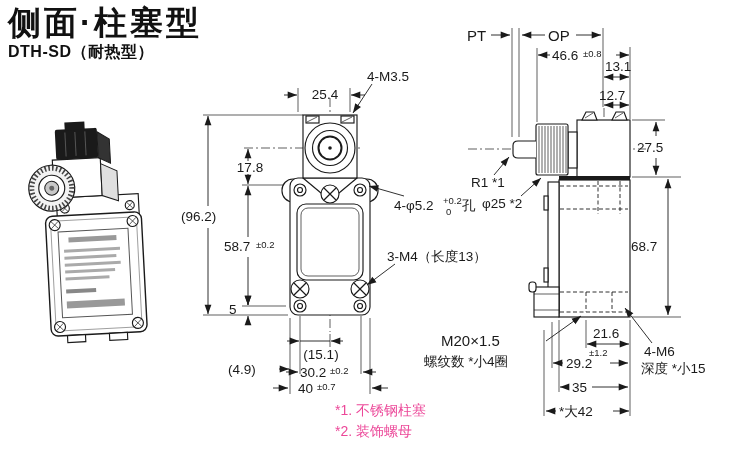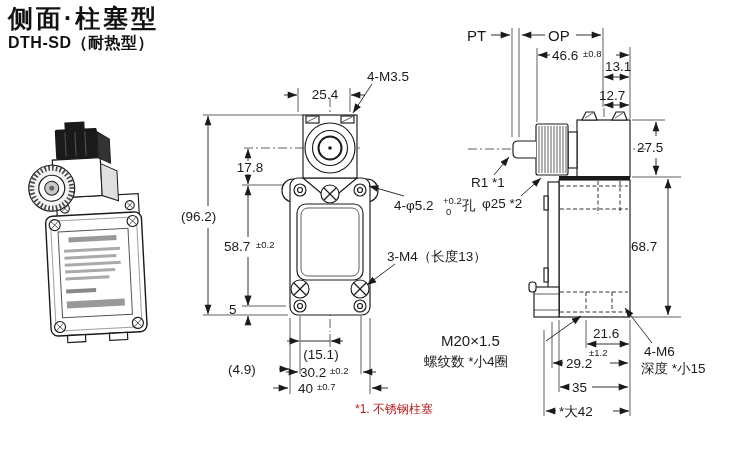--- a/index.html
+++ b/index.html
@@ -3,23 +3,23 @@
 <meta charset="utf-8">
 <style>
   html,body{margin:0;padding:0;}
   body{
     width:730px;height:453px;position:relative;overflow:hidden;
     background:#ffffff;
     font-family:"Liberation Sans","DejaVu Sans",sans-serif;
     color:#111;
   }
   .title-block{position:absolute;left:8px;top:4px;font-weight:bold;line-height:1.18;}
-  .title-l1{font-size:25px;letter-spacing:3px;}
+  .title-l1{font-size:33px;letter-spacing:3px;}
   .title-l2{font-size:16px;letter-spacing:0.5px;}
-  .footnotes{position:absolute;left:355px;top:400px;font-size:12px;line-height:1.5;color:#b91c1c;}
+  .footnotes{position:absolute;left:335px;top:400px;font-size:14px;line-height:1.5;color:#ec4899;}
   svg.sheet{position:absolute;left:0;top:0;}
   text{fill:#1a1a1a;font-family:"Liberation Sans","DejaVu Sans",sans-serif;}
   .dim{font-size:13.5px;}
   .tol{font-size:9.5px;}
   .lbl{font-size:13.5px;}
   .big{font-size:15px;}
   .s{stroke:#1a1a1a;stroke-width:1.15;fill:none;}
   .sf{stroke:#1a1a1a;stroke-width:1.15;fill:#ffffff;}
   .thin{stroke:#1a1a1a;stroke-width:0.7;fill:none;}
   .dimline{stroke:#1a1a1a;stroke-width:0.9;fill:none;}
@@ -317,13 +317,14 @@
     <line x1="546" y1="341" x2="581" y2="316" class="dimline" marker-end="url(#ar)"></line>
 
     <text class="lbl" x="644" y="356">4-M6</text>
     <text class="lbl" x="641" y="373">深度 *小15</text>
     <line x1="652" y1="343" x2="625" y2="308" class="dimline" marker-end="url(#ar)"></line>
   </g>
 </svg>
 
 <div class="footnotes">
   <div>*1. 不锈钢柱塞</div>
+  <div>*2. 装饰螺母</div>
 </div>
 
 </body></html>

